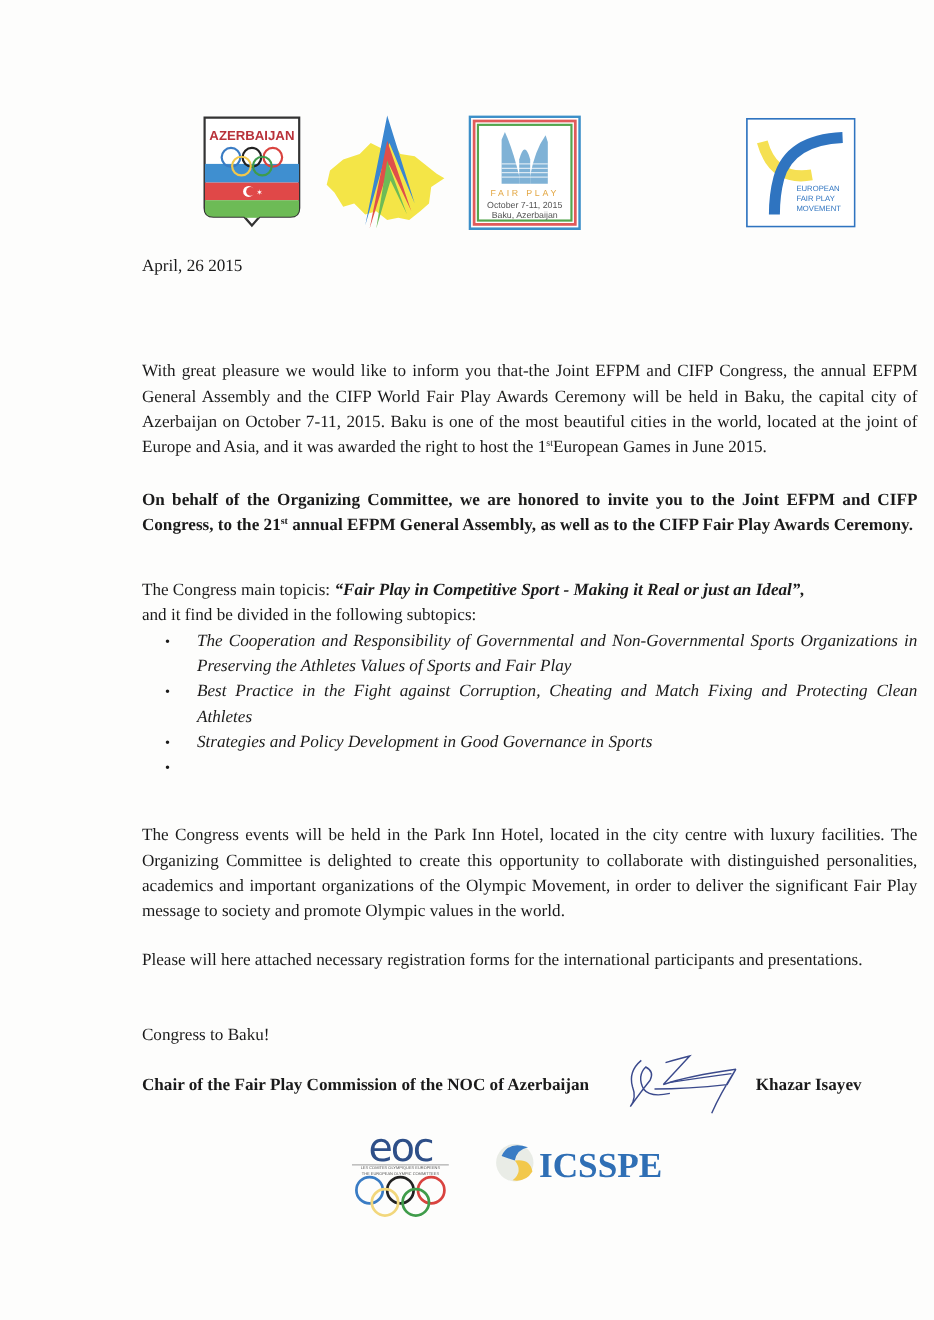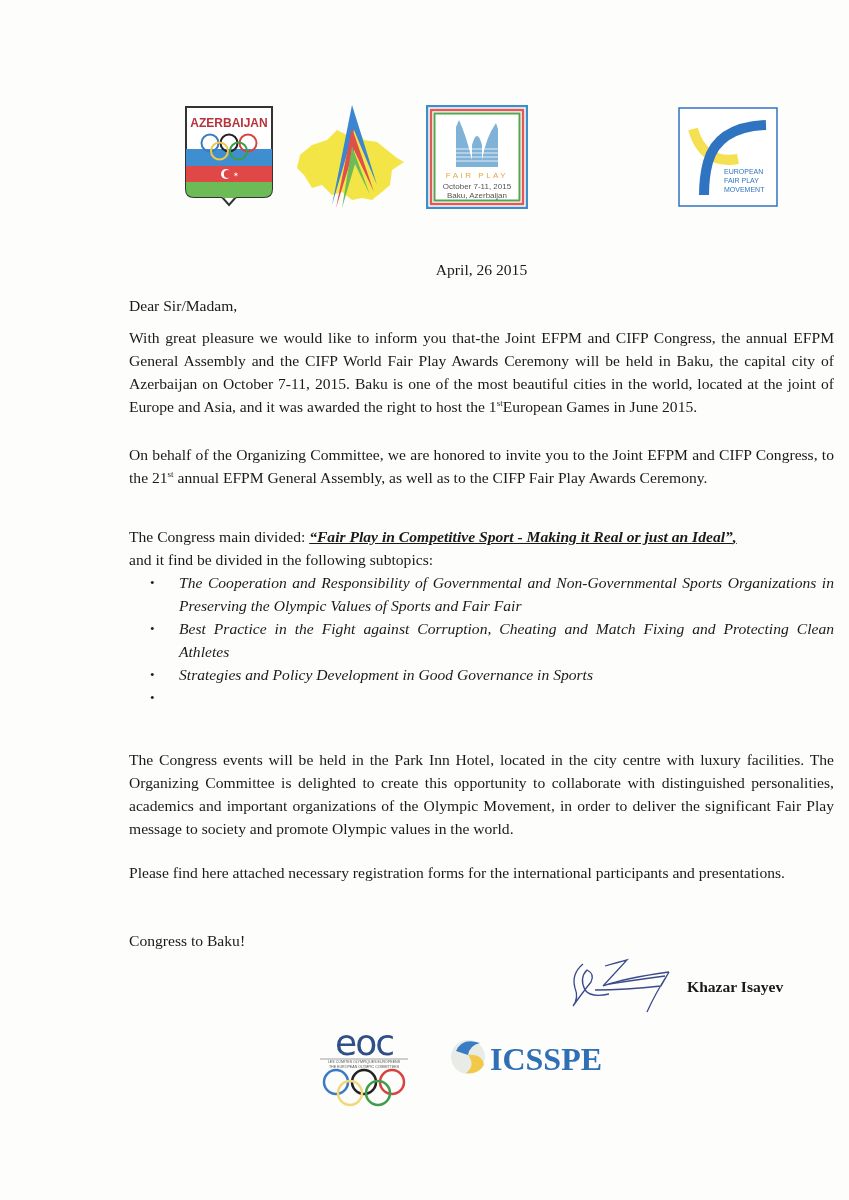--- a/index.html
+++ b/index.html
@@ -16,21 +16,21 @@
       position: absolute; top: 100px; left: 148px; width: 610px; height: 112px;
     }
     .logo { position: absolute; }
     .text-block {
       position: absolute; left: 97px; width: 705px;
       font-size: 15.6px; line-height: 23px;
     }
     .justify { text-align: justify; text-align-last: left; }
     p { margin: 0; }
     sup { font-size: 9px; line-height: 0; vertical-align: 6px; }
-    .bold-italic { font-weight: bold; font-style: italic; text-decoration: underline; }
+    .bold-italic { font-weight: bold; font-style: italic; }
     ul.subtopics {
       margin: 0; padding: 0; list-style: none;
     }
     ul.subtopics li {
       position: relative; padding-left: 50px; font-style: italic;
       text-align: justify;
     }
     ul.subtopics li .bullet {
       position: absolute; left: 21px; top: 0; font-style: normal; font-size: 13px;
     }
@@ -109,63 +109,61 @@
         <rect x="1" y="1" width="98" height="98" fill="#fff" stroke="#2f74c0" stroke-width="1.5"></rect>
         <path d="M15 22 Q25 58 60 52" fill="none" stroke="#f5e052" stroke-width="10"></path>
         <path d="M88 18 Q40 20 30 55 Q26 70 26 88" fill="none" stroke="#2f74c0" stroke-width="10"></path>
         <text x="46" y="67" font-family="Liberation Sans, sans-serif" font-size="7" fill="#2f74c0">EUROPEAN</text>
         <text x="46" y="76" font-family="Liberation Sans, sans-serif" font-size="7" fill="#2f74c0">FAIR PLAY</text>
         <text x="46" y="85" font-family="Liberation Sans, sans-serif" font-size="7" fill="#2f74c0">MOVEMENT</text>
       </svg>
     </div>
   </div>
 
-  <div class="text-block" style="top:258px;text-align:center;">
+  <div class="text-block" style="top:230px;">
     <p>April, 26 2015</p>
   </div>
 
-  <div class="text-block" style="top:294px;">
-    <p>Dear Sir/Madam,</p>
-  </div>
 
   <div class="text-block justify" style="top:326px;">
     <p><span>With great pleasure we would like to inform you that-the Joint EFPM and CIFP Congress, the annual EFPM General Assembly and the CIFP World Fair Play Awards Ceremony will be held in Baku, the capital city of Azerbaijan on October 7-11, 2015. Baku is one of the most beautiful cities in the world, located at the joint of Europe and Asia, and it was awarded the right to host the 1</span><sup>st</sup><span>European Games in June 2015.</span></p>
   </div>
 
-  <div class="text-block justify" style="top:443px;">
+  <div class="text-block justify" style="top:443px;font-weight:bold;">
     <p><span>On behalf of the Organizing Committee, we are honored to invite you to the Joint EFPM and CIFP Congress, to the 21</span><sup>st</sup><span> annual EFPM General Assembly, as well as to the CIFP Fair Play Awards Ceremony.</span></p>
   </div>
 
   <div class="text-block" style="top:525px;">
-    <p><span>The Congress main divided:  </span><span class="bold-italic">“Fair Play in Competitive Sport - Making it Real or just an Ideal”</span><span class="bold-italic">,</span></p>
+    <p><span>The Congress main topicis:  </span><span class="bold-italic">“Fair Play in Competitive Sport - Making it Real or just an Ideal”</span><span class="bold-italic">,</span></p>
     <p>and it find be divided in the following subtopics:</p>
   </div>
 
   <div class="text-block" style="top:571px;">
     <ul class="subtopics">
-      <li><span class="bullet">•</span><span>The Cooperation and Responsibility of Governmental and Non-Governmental Sports Organizations in Preserving the Olympic Values of Sports and Fair Fair</span></li>
+      <li><span class="bullet">•</span><span>The Cooperation and Responsibility of Governmental and Non-Governmental Sports Organizations in Preserving the Athletes Values of Sports and Fair Play</span></li>
       <li><span class="bullet">•</span><span>Best Practice in the Fight against Corruption, Cheating and Match Fixing and Protecting Clean Athletes</span></li>
       <li><span class="bullet">•</span><span>Strategies and Policy Development in Good Governance in Sports</span></li>
       <li><span class="bullet">•</span></li>
     </ul>
   </div>
 
   <div class="text-block justify" style="top:748px;">
     <p>The Congress events will be held in the Park Inn Hotel, located in the city centre with luxury facilities. The Organizing Committee is delighted to create this opportunity to collaborate with distinguished personalities, academics and important organizations of the Olympic Movement, in order to deliver the significant Fair Play message to society and promote Olympic values in the world.</p>
   </div>
 
   <div class="text-block justify" style="top:861px;">
-    <p>Please find here attached necessary registration forms for the international participants and presentations.</p>
+    <p>Please will here attached necessary registration forms for the international participants and presentations.</p>
   </div>
 
   <div class="text-block" style="top:929px;">
     <p>Congress to Baku!</p>
   </div>
 
   <div class="text-block sig-line" style="top:975px;">
+    <span>Chair of the Fair Play Commission of the NOC of Azerbaijan</span>
     <span style="position:absolute; left:558px;">Khazar Isayev</span>
   </div>
 
   <div class="signature">
     <svg width="130" height="60" viewBox="0 0 130 60">
       <g fill="none" stroke="#3b4a8c" stroke-width="1.3">
         <path d="M18 8 Q6 18 10 32 Q14 42 8 50 Q18 36 26 26 Q30 18 22 14 Q14 22 20 34 Q26 42 44 38"></path>
         <path d="M40 10 Q54 6 62 4 L38 30 Q60 22 104 16"></path>
         <path d="M30 34 Q60 34 96 30 L104 16 Q90 38 82 56"></path>
         <path d="M44 28 Q70 24 100 20"></path>

